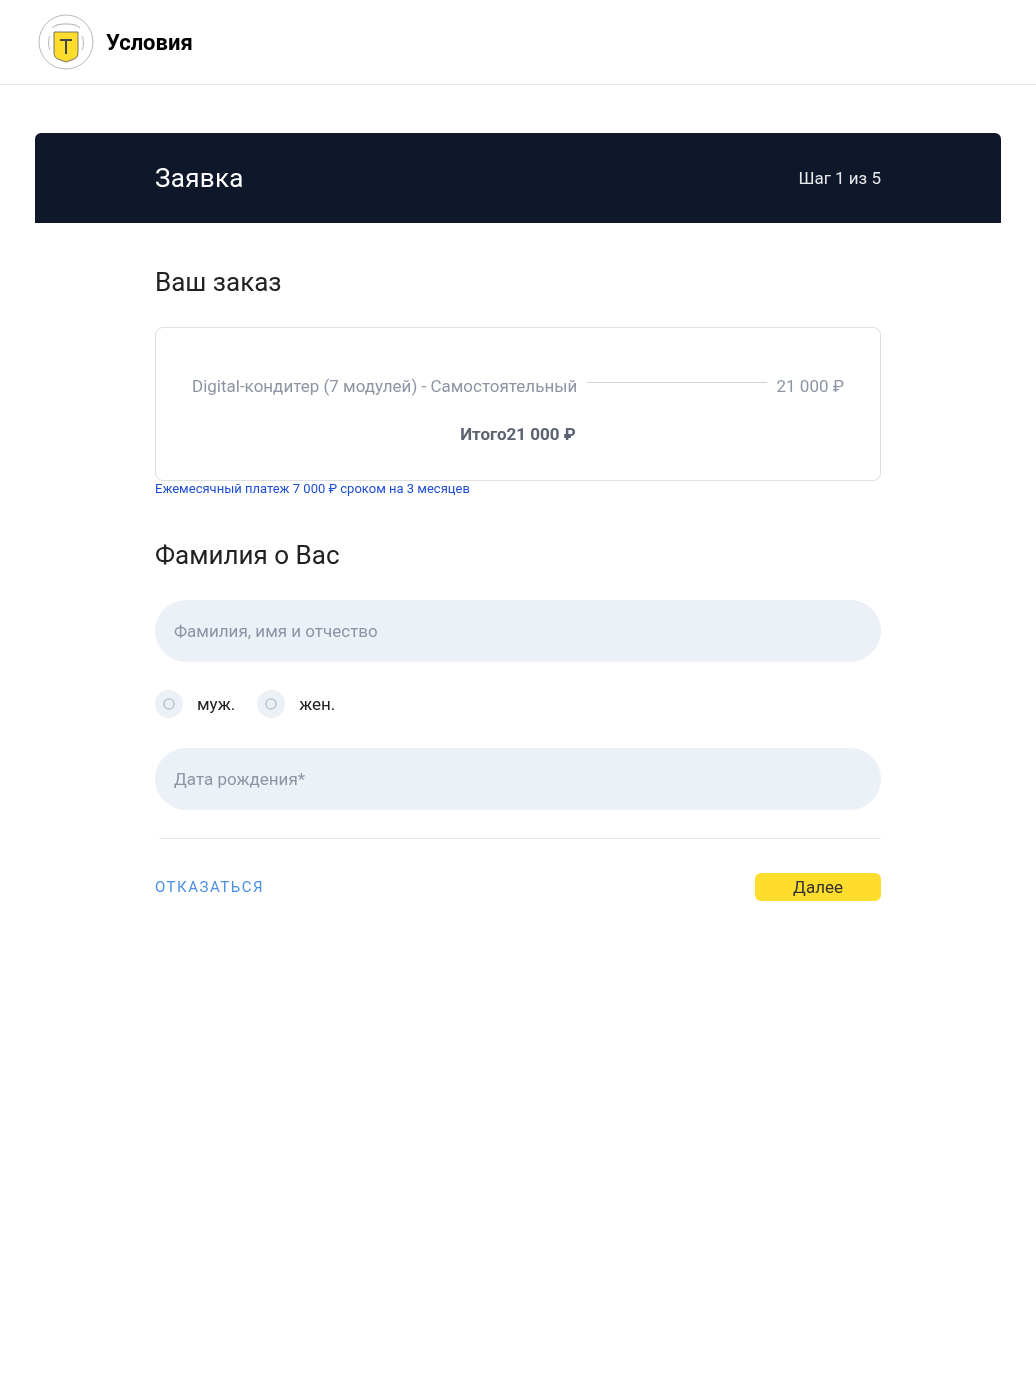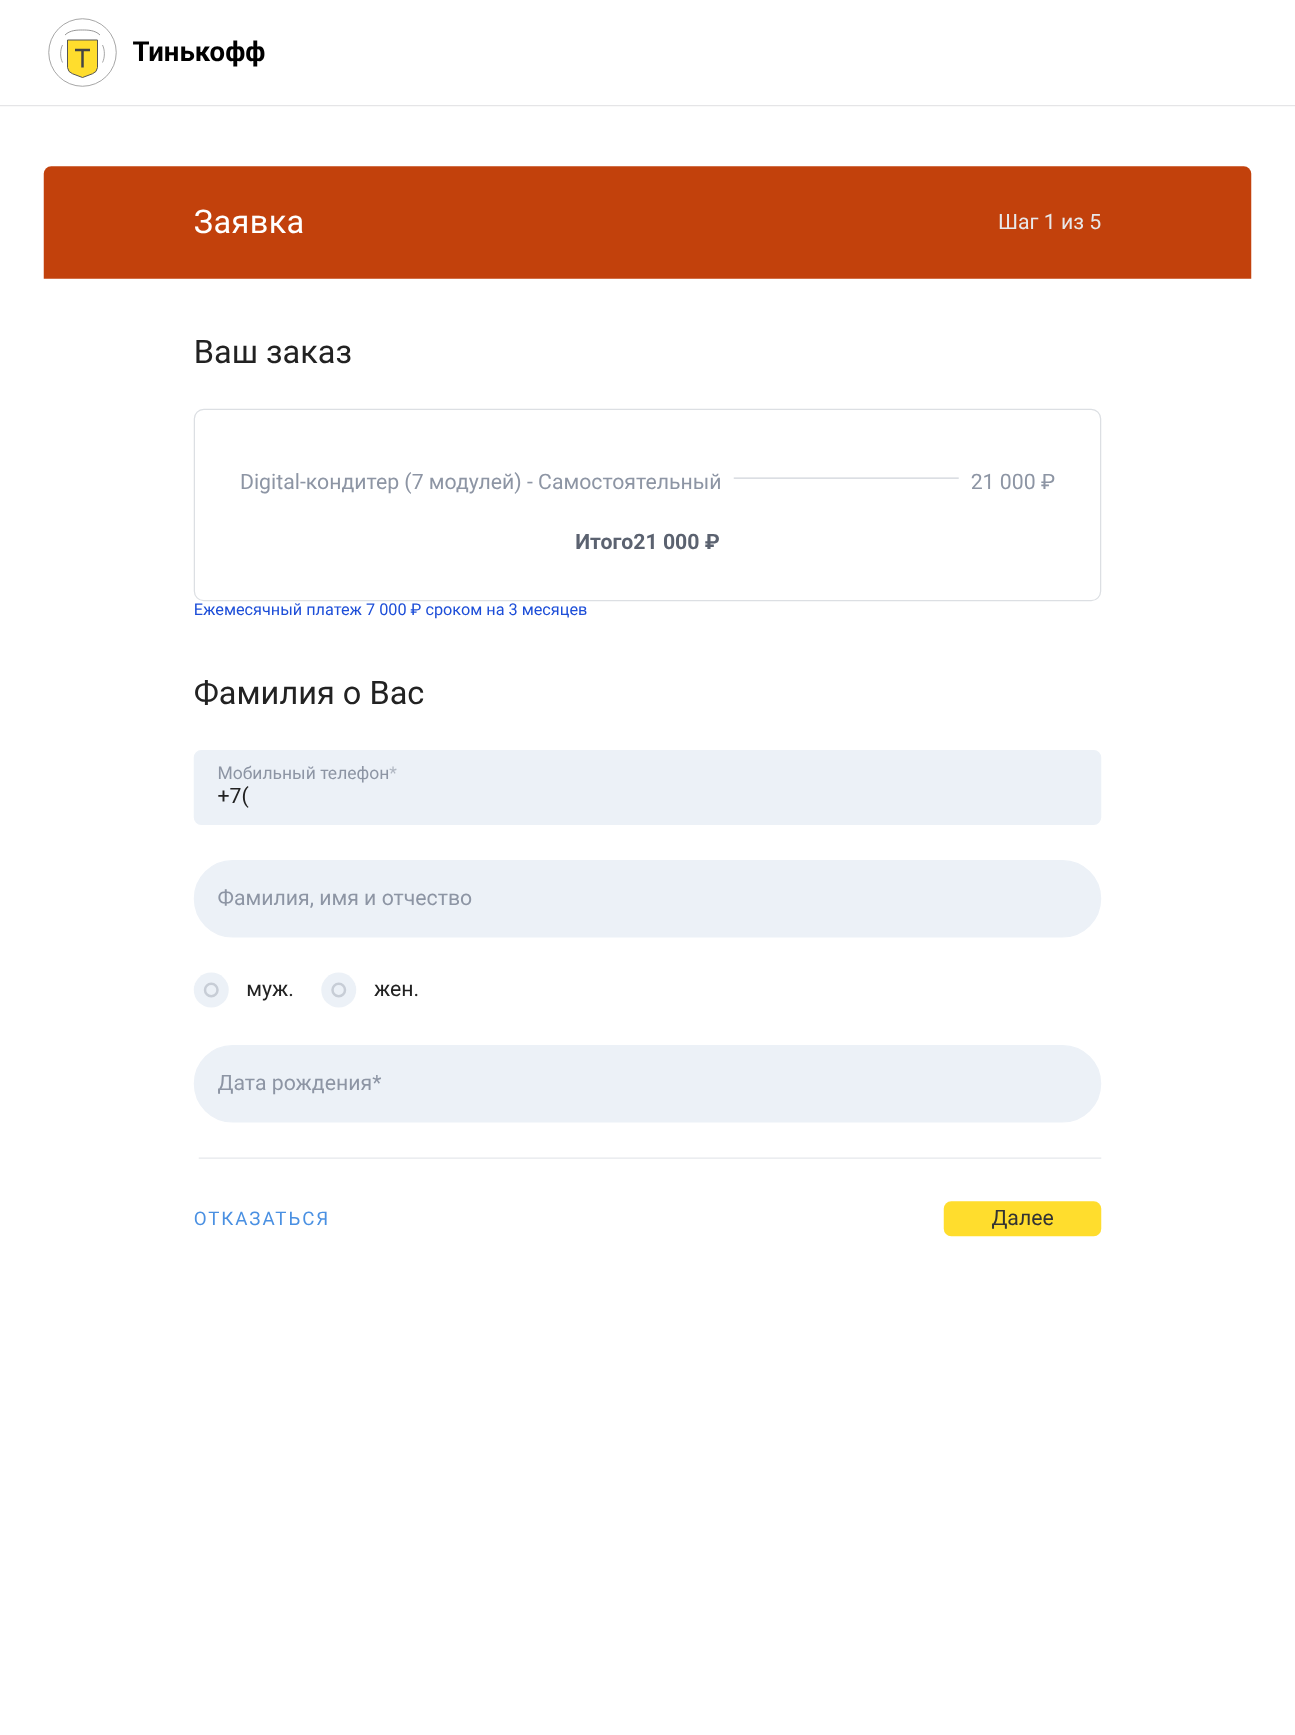--- a/index.html
+++ b/index.html
@@ -23,21 +23,21 @@
     }
     .brand-name {
       font-size: 22px;
       font-weight: 700;
       color: #000;
     }
     .page {
       padding: 48px 35px 60px;
     }
     .panel-head {
-      background: #c2410c;
+      background: #0f172a;
       border-radius: 6px 6px 0 0;
       display: flex;
       justify-content: space-between;
       align-items: center;
       padding: 30px 120px;
       color: #fff;
     }
     .panel-title {
       font-size: 26px;
       font-weight: 400;
@@ -180,21 +180,21 @@
 <header class="topbar">
   <div class="logo-icon">
     <svg viewBox="0 0 56 56" width="56" height="56">
       <circle cx="28" cy="28" r="27" fill="none" stroke="#888" stroke-width="0.6"></circle>
       <path d="M16 18 h24 v22 a6 6 0 0 1 -4 5 l-8 3 -8 -3 a6 6 0 0 1 -4 -5 z" fill="#ffdd2d" stroke="#555" stroke-width="0.8"></path>
       <path d="M22 26 h12 M28 26 v14" stroke="#444" stroke-width="2" fill="none"></path>
       <path d="M14 14 c4 -4 10 -4 14 -4 s10 0 14 4" fill="none" stroke="#888" stroke-width="0.7"></path>
       <path d="M12 22 c-2 4 -2 10 0 14 M44 22 c2 4 2 10 0 14" fill="none" stroke="#888" stroke-width="0.6"></path>
     </svg>
   </div>
-  <div class="brand-name">Тинькофф</div>
+  <div class="brand-name">Условия</div>
 </header>
 
 <div class="page">
 
   <div class="panel-head">
     <div class="panel-title">Заявка</div>
     <div class="step-label">Шаг 1 из 5</div>
   </div>
 
   <div class="content">
@@ -210,26 +210,20 @@
       <div class="total-row">
         <span>Итого</span>
         <span>21 000 ₽</span>
       </div>
     </div>
 
     <div class="installment-desc">Ежемесячный платеж 7 000 ₽ сроком на 3 месяцев</div>
 
     <h2 class="section-title">Фамилия о Вас</h2>
 
-    <div class="input-wrap">
-      <label class="float-label">
-        <span>Мобильный телефон</span><span class="req">*</span>
-      </label>
-      <input class="text-input" type="text" value="+7(" style="">
-    </div>
 
     <div class="input-wrap single">
       <input class="text-input" type="text" placeholder="Фамилия, имя и отчество" style="">
     </div>
 
     <div class="gender-row">
       <span class="radio-circle">
           <span class="radio-inner"></span>
         </span>
       <span class="radio-label">муж.</span>

